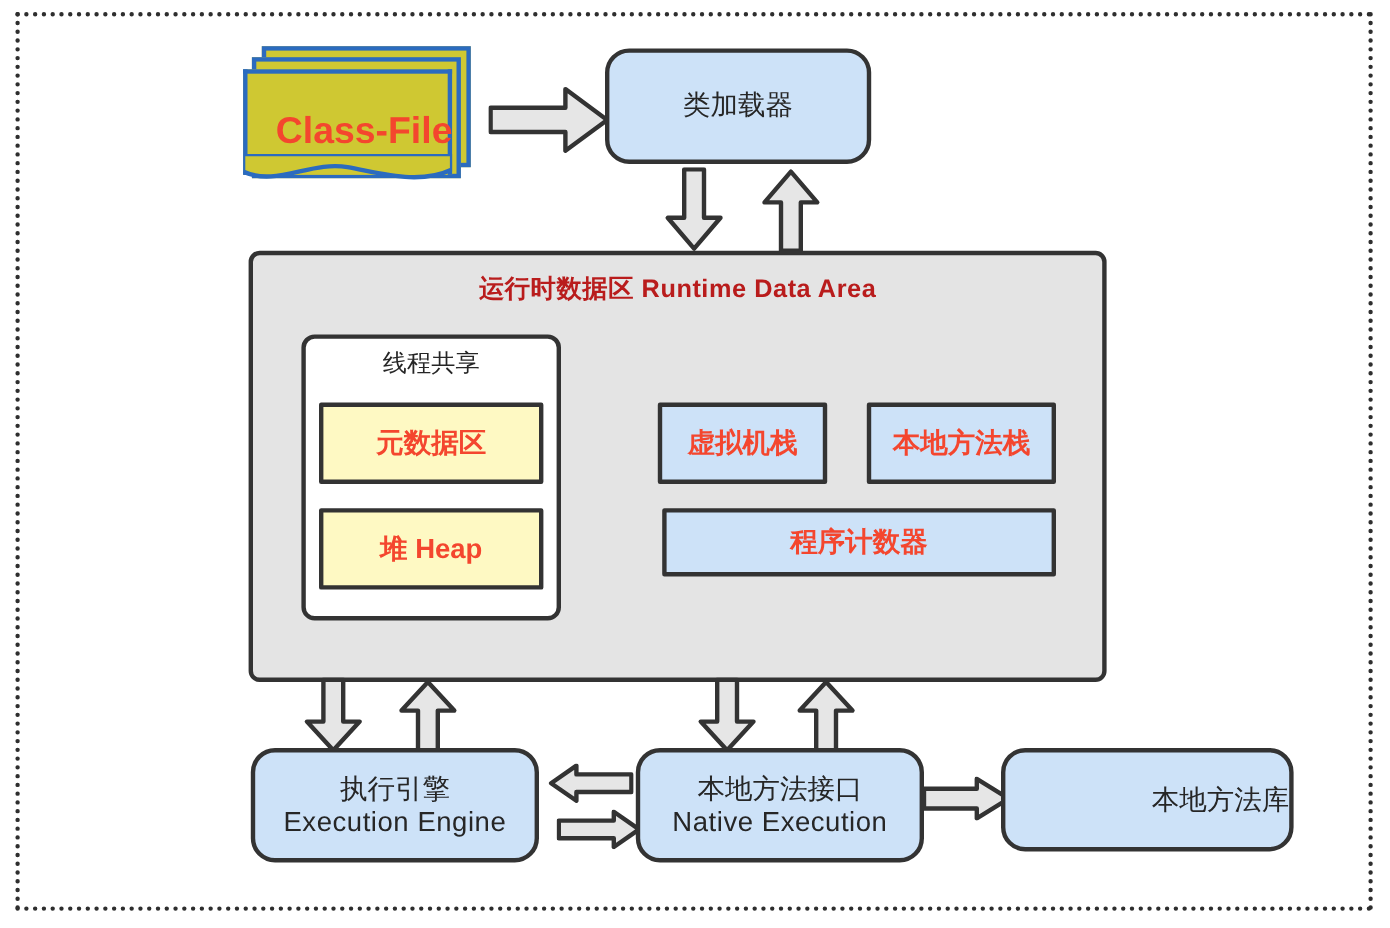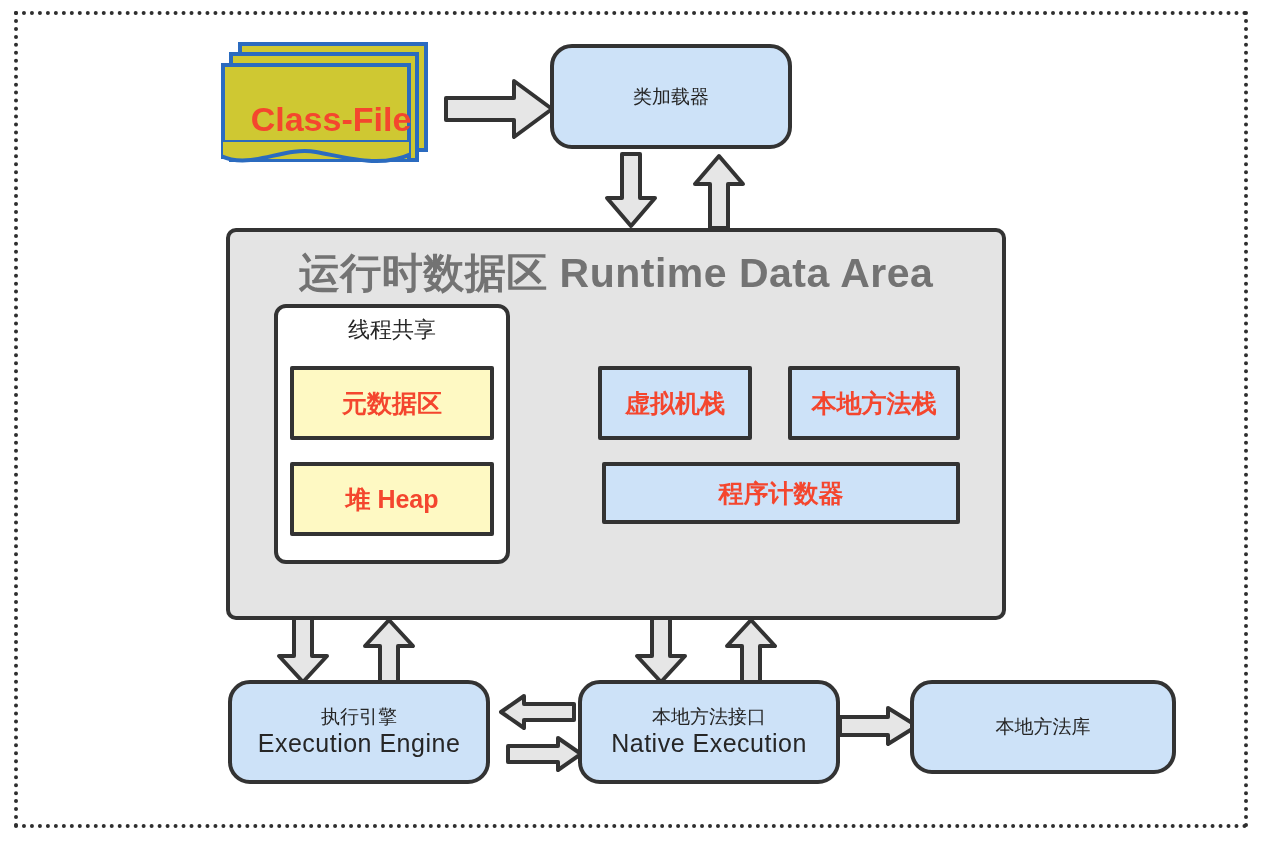--- a/index.html
+++ b/index.html
@@ -62,41 +62,41 @@
   }
   .gray-round {
     background: #e4e4e4;
     border: 4px solid #333333;
     border-radius: 10px;
   }
   .red-label {
     color: #f4462e;
     font-weight: bold;
   }
-  .cn { font-size: 19px; }
+  .cn { font-size: 25px; }
   .en { font-size: 25px; letter-spacing: 0.5px; }
 
   
   #class-loader {
     left: 550px; top: 44px; width: 242px; height: 105px;
     font-size: 25px;
   }
   #class-loader .ln2 { letter-spacing: 1px; }
 
   #runtime-area {
     left: 226px; top: 228px; width: 780px; height: 392px;
     display: block;
   }
   #runtime-title {
     position: absolute;
     left: 0; top: 16px; width: 100%;
     text-align: center;
-    font-size: 41px;
+    font-size: 23px;
     font-weight: bold;
-    color: #737373;
+    color: #b91c1c;
     letter-spacing: 0.5px;
   }
   #thread-shared {
     left: 274px; top: 304px; width: 236px; height: 260px;
     display: block;
   }
   #thread-shared-title {
     position: absolute;
     left: 0; top: 9px; width: 100%;
     text-align: center;
@@ -128,20 +128,21 @@
     font-size: 25px;
   }
   #native-interface {
     left: 578px; top: 680px; width: 262px; height: 104px;
     font-size: 25px;
     justify-content: center;
   }
   #native-library {
     left: 910px; top: 680px; width: 266px; height: 94px;
     font-size: 25px;
+    align-items: flex-end;
   }
 
   
   .classfile {
     position: absolute;
     background: #cfc832;
     border: 4px solid #2b6bbf;
     box-sizing: border-box;
   }
   #cf-back  { left: 238px; top: 42px;  width: 190px; height: 110px; }

